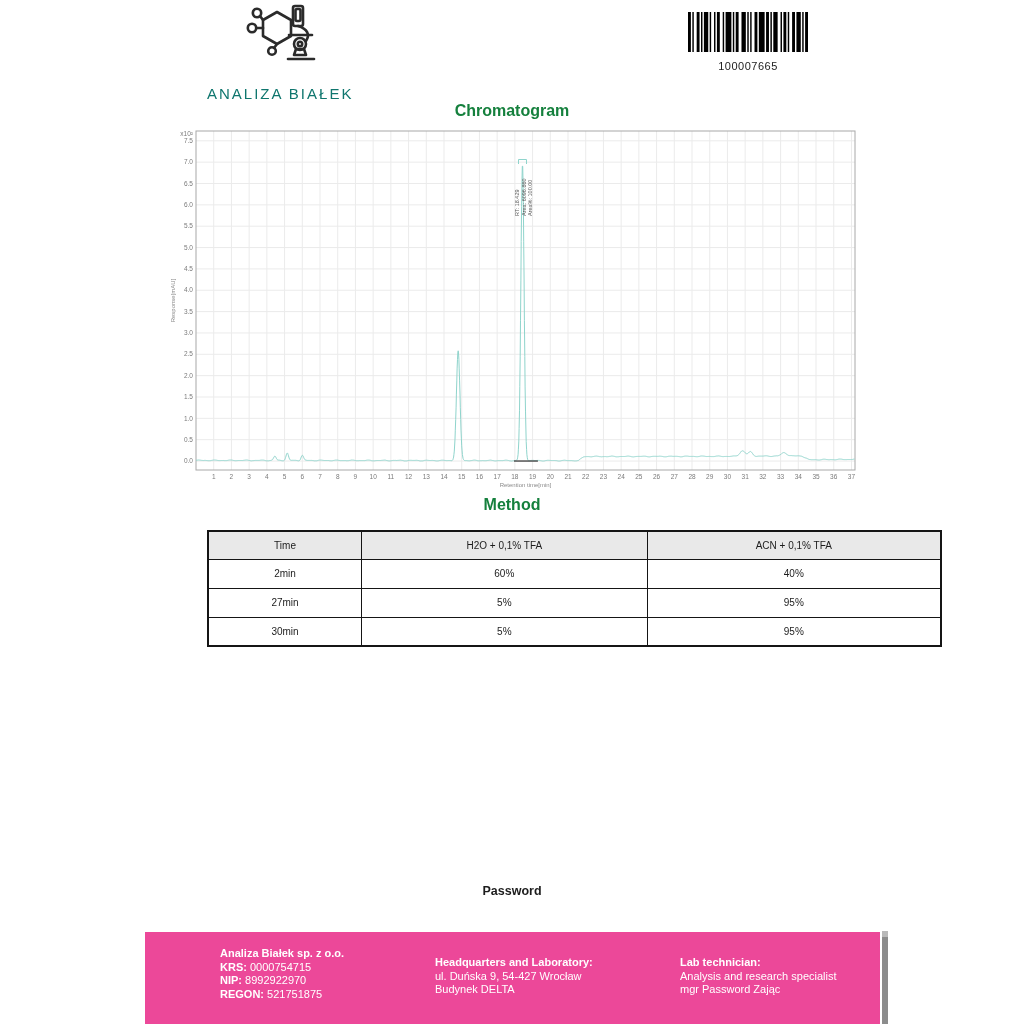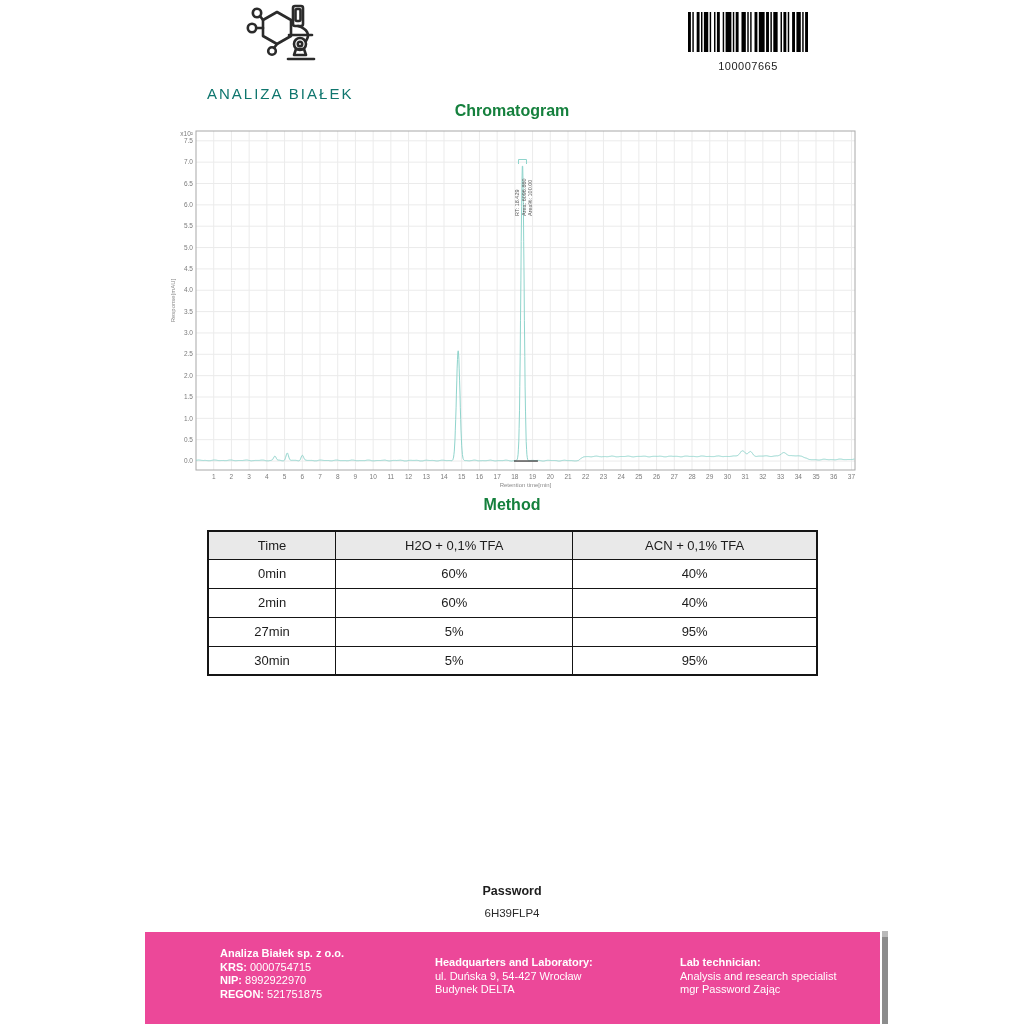--- a/index.html
+++ b/index.html
@@ -21,22 +21,22 @@
   #title-chromatogram { top:102px; }
   #title-method { top:496px; }
 
   
   #chart-wrap { position:absolute; left:166px; top:128px; width:690px; height:362px; }
   #chart-svg text.tick { font-size:6.5px; fill:#7a7a7a; font-family:"Liberation Sans","DejaVu Sans",sans-serif; }
   #chart-svg text.axis { font-size:6px; fill:#8a8a8a; }
   #chart-svg text.ann { font-size:5.5px; fill:#5a5a5a; }
 
   
-  .method-table { position:absolute; left:207px; top:530px; width:611px;
-    border-collapse:collapse; border:2px solid #151515; font-size:13px; color:#1c1c1c; }
+  .method-table { position:absolute; left:207px; top:530px; width:735px;
+    border-collapse:collapse; border:2px solid #151515; font-size:10px; color:#1c1c1c; }
   .method-table th, .method-table td { border:1px solid #151515; text-align:center; font-weight:normal; }
   .method-table th { height:28px; background:#e9e9e9; }
   .method-table td { height:29px; background:#ffffff; }
   .col-time { width:128px; } .col-h2o { width:238px; } .col-acn { width:245px; }
 
   
   .password-block { position:absolute; left:0; top:884px; width:1024px; text-align:center; }
   .password-label { font-size:12.5px; font-weight:bold; color:#1d1d1d; }
   .password-value { margin-top:9px; font-size:11.5px; color:#2a2a2a; }
 
@@ -240,45 +240,39 @@
   <table class="method-table">
     <thead>
       <tr>
         <th class="col-time">Time</th>
         <th class="col-h2o">H2O + 0,1% TFA</th>
         <th class="col-acn">ACN + 0,1% TFA</th>
       </tr>
     </thead>
     <tbody>
       <tr>
-        <td>0min</td>
-        <td>60%</td>
-        <td>40%</td>
-      </tr>
-      <tr>
         <td>2min</td>
         <td>60%</td>
         <td>40%</td>
       </tr>
       <tr>
         <td>27min</td>
         <td>5%</td>
         <td>95%</td>
       </tr>
       <tr>
         <td>30min</td>
         <td>5%</td>
         <td>95%</td>
       </tr>
     </tbody>
   </table>
 
   <div class="password-block">
     <div class="password-label">Password</div>
-    <div class="password-value">6H39FLP4</div>
   </div>
 
   <div class="footer">
     <div class="col col1">
       <div class="b">Analiza Białek sp. z o.o.</div>
       <div><span class="b">KRS:</span> <span>0000754715</span></div>
       <div><span class="b">NIP:</span> <span>8992922970</span></div>
       <div><span class="b">REGON:</span> <span>521751875</span></div>
     </div>
     <div class="col col2">

